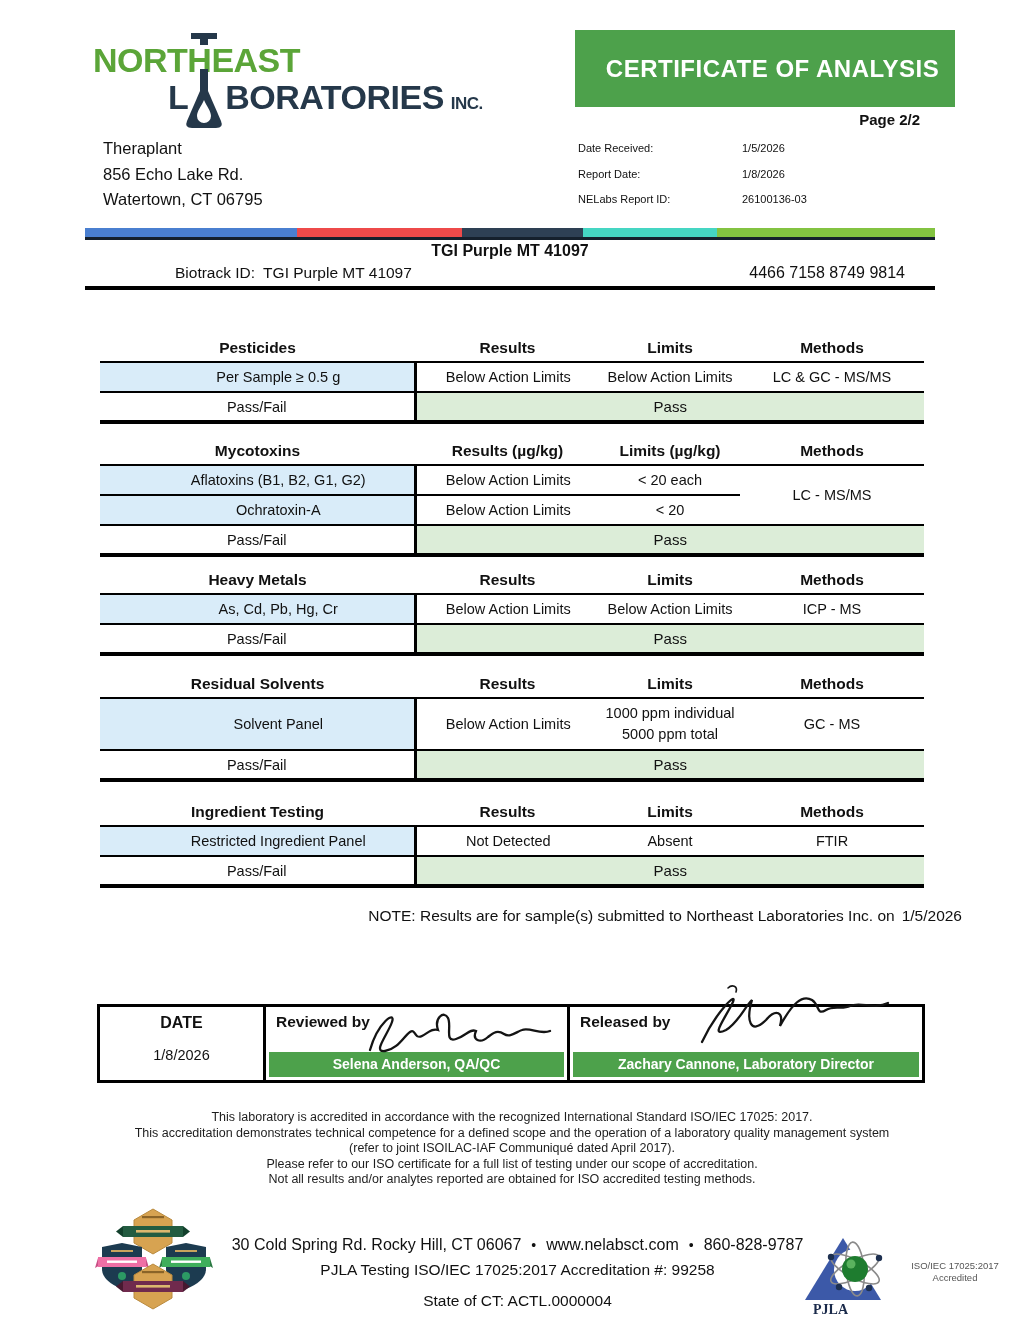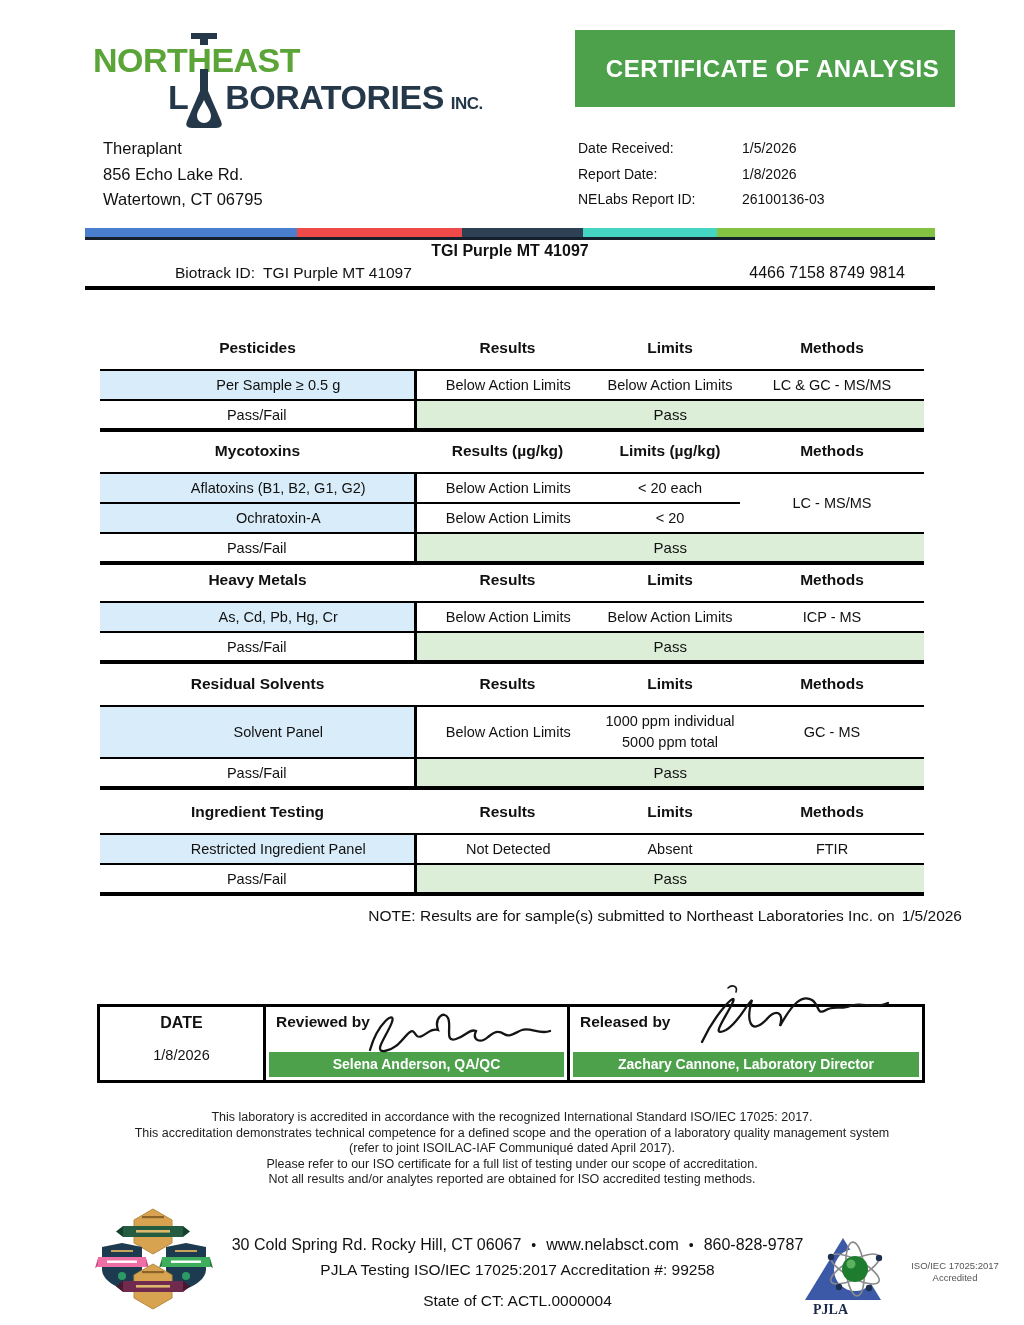--- a/index.html
+++ b/index.html
@@ -12,21 +12,21 @@
   .logo-line2{margin:3px 0 0 83px;font-size:34px;font-weight:800;letter-spacing:-0.5px;color:#25384a;line-height:34px;display:flex;align-items:baseline;}
   .flask-gap{display:inline-block;width:37px;}
   .logo-suffix{font-size:17px;font-weight:800;margin-left:7px;color:#25384a;}
   .flask-svg{position:absolute;left:98px;top:0;}
 
   
   .banner{position:absolute;left:575px;top:30px;width:365px;height:77px;background:#4da14b;display:flex;align-items:center;justify-content:center;padding-left:15px;}
   .banner span{color:#fff;font-size:24px;font-weight:700;letter-spacing:0.5px;}
   .page-num{position:absolute;left:575px;top:111px;width:345px;text-align:right;font-size:15px;font-weight:700;}
   .client{position:absolute;left:103px;top:136px;font-size:16.5px;line-height:25.7px;}
-  .meta{position:absolute;left:578px;top:136px;font-size:14px;line-height:25.7px;}
+  .meta{position:absolute;left:578px;top:136px;font-size:11px;line-height:25.7px;}
   .meta-row{display:flex;}
   .meta-row .lab{width:164px;}
 
   
   .stripe{position:absolute;left:85px;top:228px;width:850px;height:9px;display:flex;}
   .stripe div{height:9px;}
   .seg1{width:212px;background:#4a7fd0;}
   .seg2{width:165px;background:#ee4a4a;}
   .seg3{width:121px;background:#2e4054;}
   .seg4{width:134px;background:#45d6c3;}
@@ -35,21 +35,21 @@
   .sample-title{position:absolute;left:85px;top:242px;width:850px;text-align:center;font-size:16px;font-weight:700;}
   .biotrack-row{position:absolute;left:85px;top:264px;width:850px;font-size:15.5px;}
   .biotrack-left{position:absolute;left:90px;}
   .biotrack-left .val{margin-left:8px;}
   .biotrack-right{position:absolute;right:30px;font-size:16px;}
   .rule-thick{position:absolute;left:85px;top:286px;width:850px;height:4px;background:#000;}
 
   
   table.sec{position:absolute;left:100px;width:824px;border-collapse:collapse;table-layout:fixed;}
   .sec col.w1{width:315px;} .sec col.w2{width:185px;} .sec col.w3{width:140px;} .sec col.w4{width:184px;}
-  .sec th{font-size:15.5px;font-weight:700;text-align:center;padding:1px 0 12px;border-bottom:2px solid #000;}
+  .sec th{font-size:15.5px;font-weight:700;text-align:center;padding:1px 0 4px;border-bottom:2px solid #000;}
   .sec td{font-size:14.5px;text-align:center;height:26px;vertical-align:middle;border-bottom:2px solid #000;}
   .sec td.c1{background:#d9ecf9;padding-left:44px;}
   .sec td.vd{border-left:3px solid #000;}
   .sec tr.pf td{height:25px;border-bottom:4px solid #000;}
   .sec td.pass{background:#dcedd8;font-size:15px;}
   .sec td.tall{height:48px;}
   .two-line{line-height:21px;}
 
   
   .note{position:absolute;left:62px;top:907px;width:900px;text-align:right;font-size:15.5px;}
@@ -101,20 +101,21 @@
       <span>L</span>
         <span class="flask-gap"></span>
         <span>BORATORIES</span>
       <span class="logo-suffix">INC.</span>
     </div>
   </div>
 
   <div class="banner">
     <span>CERTIFICATE OF ANALYSIS</span>
   </div>
+  <div class="page-num">Page 2/2</div>
 
   <div class="client">
     <div>Theraplant</div>
     <div>856 Echo Lake Rd.</div>
     <div>Watertown, CT 06795</div>
   </div>
 
   <div class="meta">
     <div class="meta-row">
       <span class="lab">Date Received:</span>

